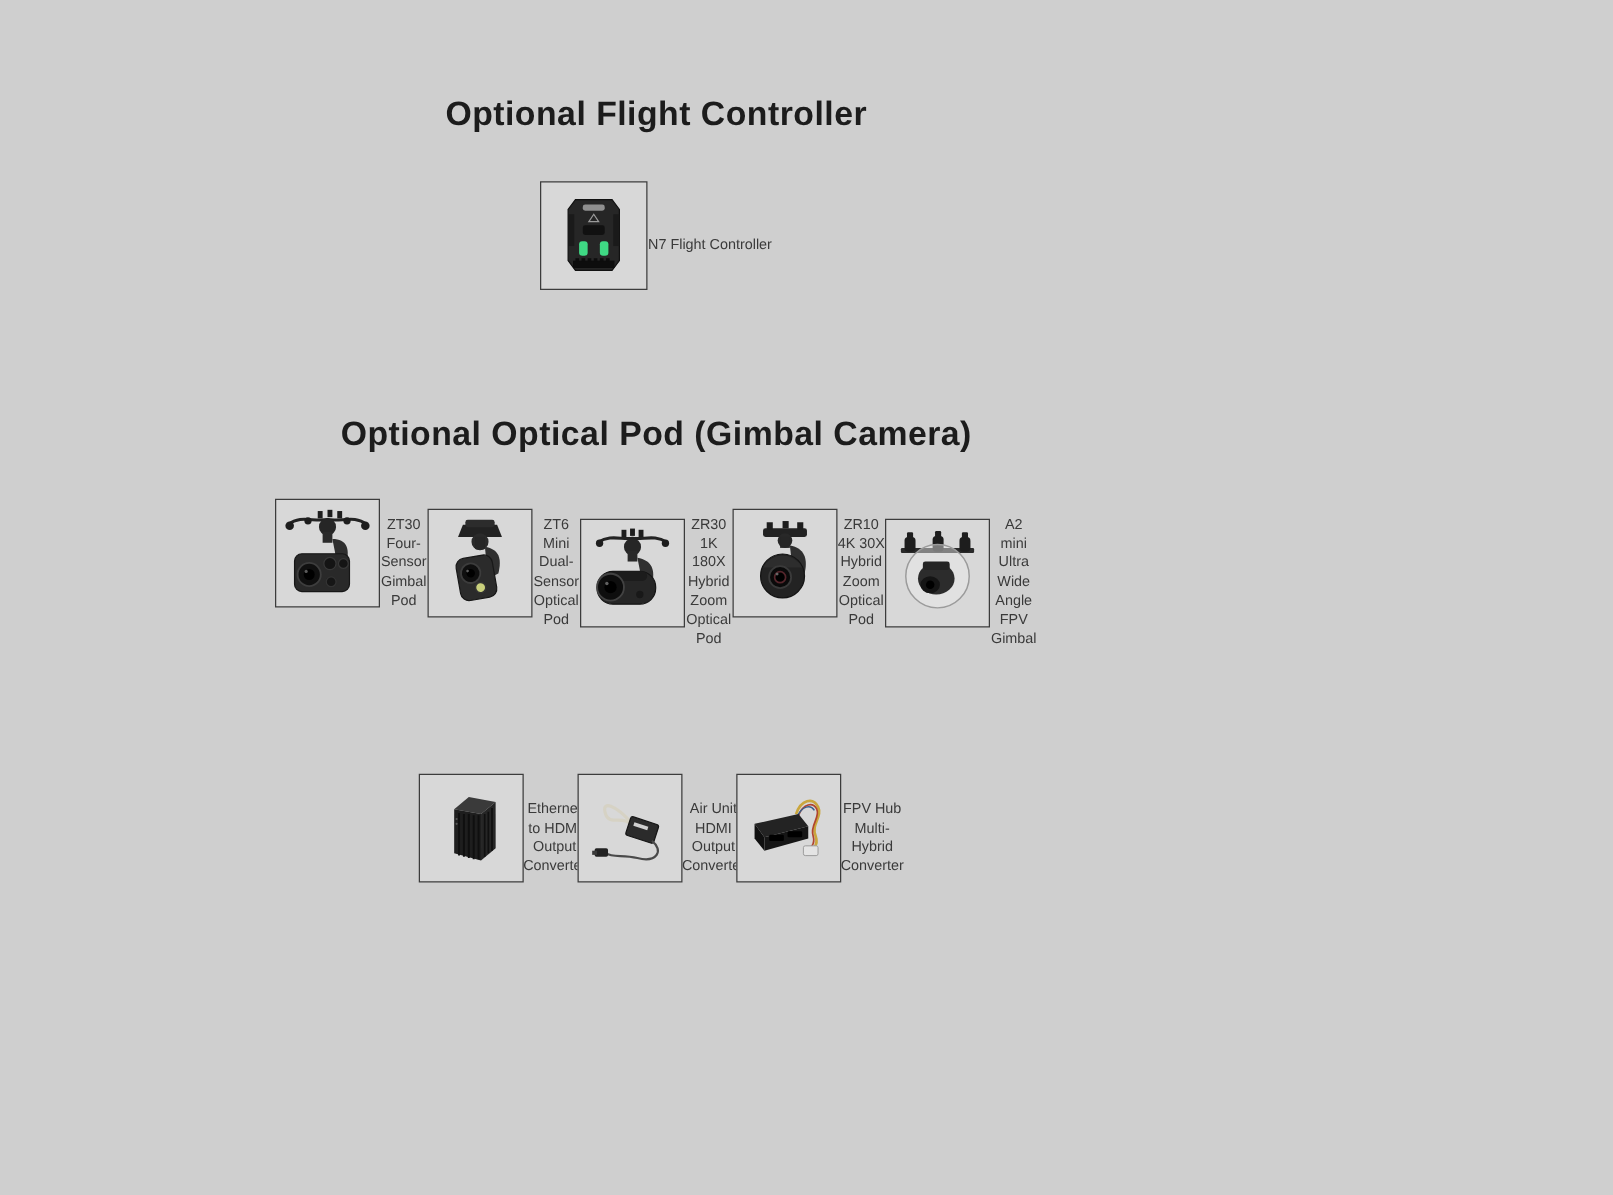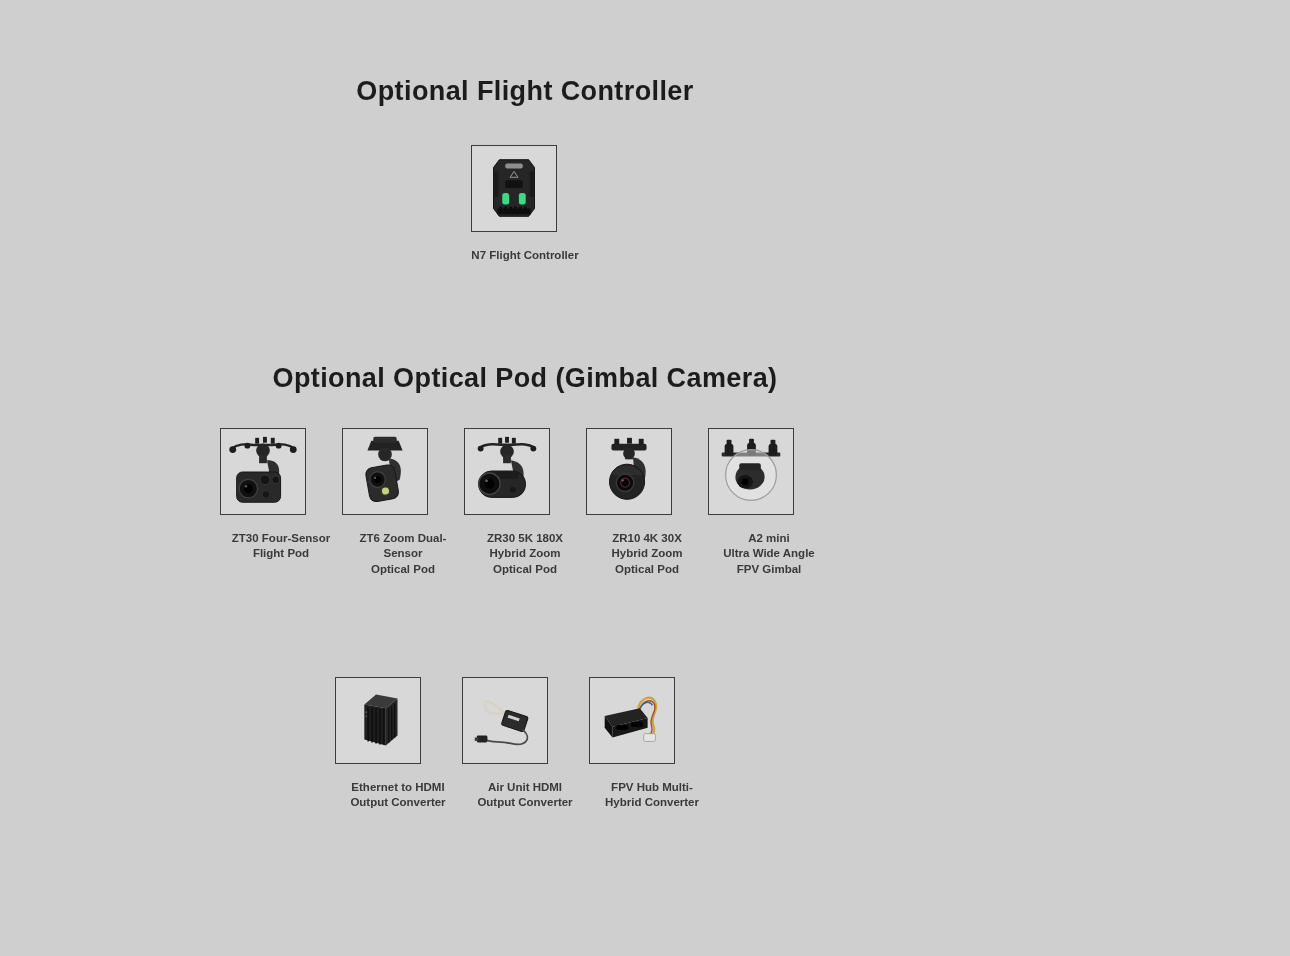--- a/index.html
+++ b/index.html
@@ -28,23 +28,23 @@
     justify-content: center;
     align-items: flex-start;
   }
   #row-flight-controller { margin-top: 38px; }
   #row-optical-pods      { margin-top: 34px; }
   #row-other-parts       { margin-top: 58px; }
 
   .product {
     margin: 0;
     display: flex;
-    flex-direction: column;
+    flex-direction: row;
+    align-items: center;
     cursor: pointer;
-    font-weight: bold;
   }
   #row-optical-pods .product { width: 122px; }
   #row-other-parts  .product { width: 127px; margin-top: 42px; }
 
   .product-box {
     width: 86px; height: 87px;
     background: #d8d8d8;
     border: 1px solid #3c3c3c;
     box-sizing: border-box;
     display: flex;
@@ -117,41 +117,41 @@
           <rect x="15" y="42" width="45" height="31" rx="6" fill="#292929" stroke="#161616" stroke-width="1"></rect>
           <circle cx="27" cy="59" r="9.5" fill="#101010" stroke="#3d3d3d" stroke-width="1.5"></circle>
           <circle cx="27" cy="59" r="4.5" fill="#000"></circle>
           <circle cx="24.5" cy="56.5" r="1.3" fill="#5a5a5a"></circle>
           <circle cx="44" cy="50" r="5" fill="#141414" stroke="#383838" stroke-width="1"></circle>
           <circle cx="55" cy="50" r="4" fill="#141414" stroke="#383838" stroke-width="1"></circle>
           <circle cx="45" cy="65" r="4" fill="#161616" stroke="#333" stroke-width="1"></circle>
         </svg>
       </div>
       <figcaption class="product-label">ZT30 Four-Sensor
-Flight Pod</figcaption>
+Gimbal Pod</figcaption>
     </figure>
 
     <figure class="product">
       <div class="product-box">
         <svg viewBox="0 0 84 84">
           <path d="M28 10 L56 10 L60 20 L24 20 Z" fill="#222"></path>
           <rect x="30" y="6" width="24" height="6" rx="2" fill="#2c2c2c"></rect>
           <circle cx="42" cy="24" r="7" fill="#2a2a2a"></circle>
           <rect x="38" y="20" width="8" height="10" fill="#262626"></rect>
           <path d="M46 28 C58 30 60 38 57 50 L49 54 L47 38 Z" fill="#303030"></path>
           <g transform="rotate(-10 39 53)">
             <rect x="24" y="36" width="30" height="35" rx="7" fill="#2b2b2b" stroke="#181818" stroke-width="1"></rect>
             <circle cx="35" cy="49" r="8" fill="#0f0f0f" stroke="#3c3c3c" stroke-width="1.5"></circle>
             <circle cx="35" cy="49" r="3.5" fill="#000"></circle>
             <circle cx="32.8" cy="46.8" r="1.1" fill="#5f5f5f"></circle>
             <circle cx="41" cy="62" r="4.2" fill="#c9d07c" stroke="#333" stroke-width="1.2"></circle>
           </g>
         </svg>
       </div>
-      <figcaption class="product-label">ZT6 Zoom Dual-Sensor
+      <figcaption class="product-label">ZT6 Mini Dual-Sensor
 Optical Pod</figcaption>
     </figure>
 
     <figure class="product">
       <div class="product-box">
         <svg viewBox="0 0 84 84">
           <path d="M14 17 C24 11 32 15 42 14 C52 15 60 11 70 17" fill="none" stroke="#232323" stroke-width="2.5"></path>
           <circle cx="15" cy="18" r="3" fill="#1d1d1d"></circle>
             <circle cx="69" cy="18" r="3" fill="#1d1d1d"></circle>
           <rect x="33" y="7" width="4" height="6" fill="#1d1d1d"></rect>
@@ -161,21 +161,21 @@
           <rect x="38" y="24" width="8" height="9" fill="#2a2a2a"></rect>
           <path d="M46 30 C58 32 61 40 58 52 L50 56 L48 40 Z" fill="#303030"></path>
           <rect x="13" y="41" width="48" height="27" rx="13" fill="#262626" stroke="#151515" stroke-width="1"></rect>
           <rect x="24" y="41" width="30" height="8" rx="4" fill="#1c1c1c"></rect>
           <circle cx="24" cy="54" r="11" fill="#0e0e0e" stroke="#424242" stroke-width="1.5"></circle>
           <circle cx="24" cy="54" r="5" fill="#000"></circle>
           <circle cx="21" cy="51" r="1.4" fill="#606060"></circle>
           <circle cx="48" cy="60" r="3" fill="#181818"></circle>
         </svg>
       </div>
-      <figcaption class="product-label">ZR30 5K 180X
+      <figcaption class="product-label">ZR30 1K 180X
 Hybrid Zoom
 Optical Pod</figcaption>
     </figure>
 
     <figure class="product">
       <div class="product-box">
         <svg viewBox="0 0 84 84">
           <rect x="24" y="13" width="36" height="7" rx="2" fill="#222"></rect>
           <rect x="27" y="8" width="5" height="6" fill="#1d1d1d"></rect>
             <rect x="40" y="7" width="5" height="6" fill="#1d1d1d"></rect>

